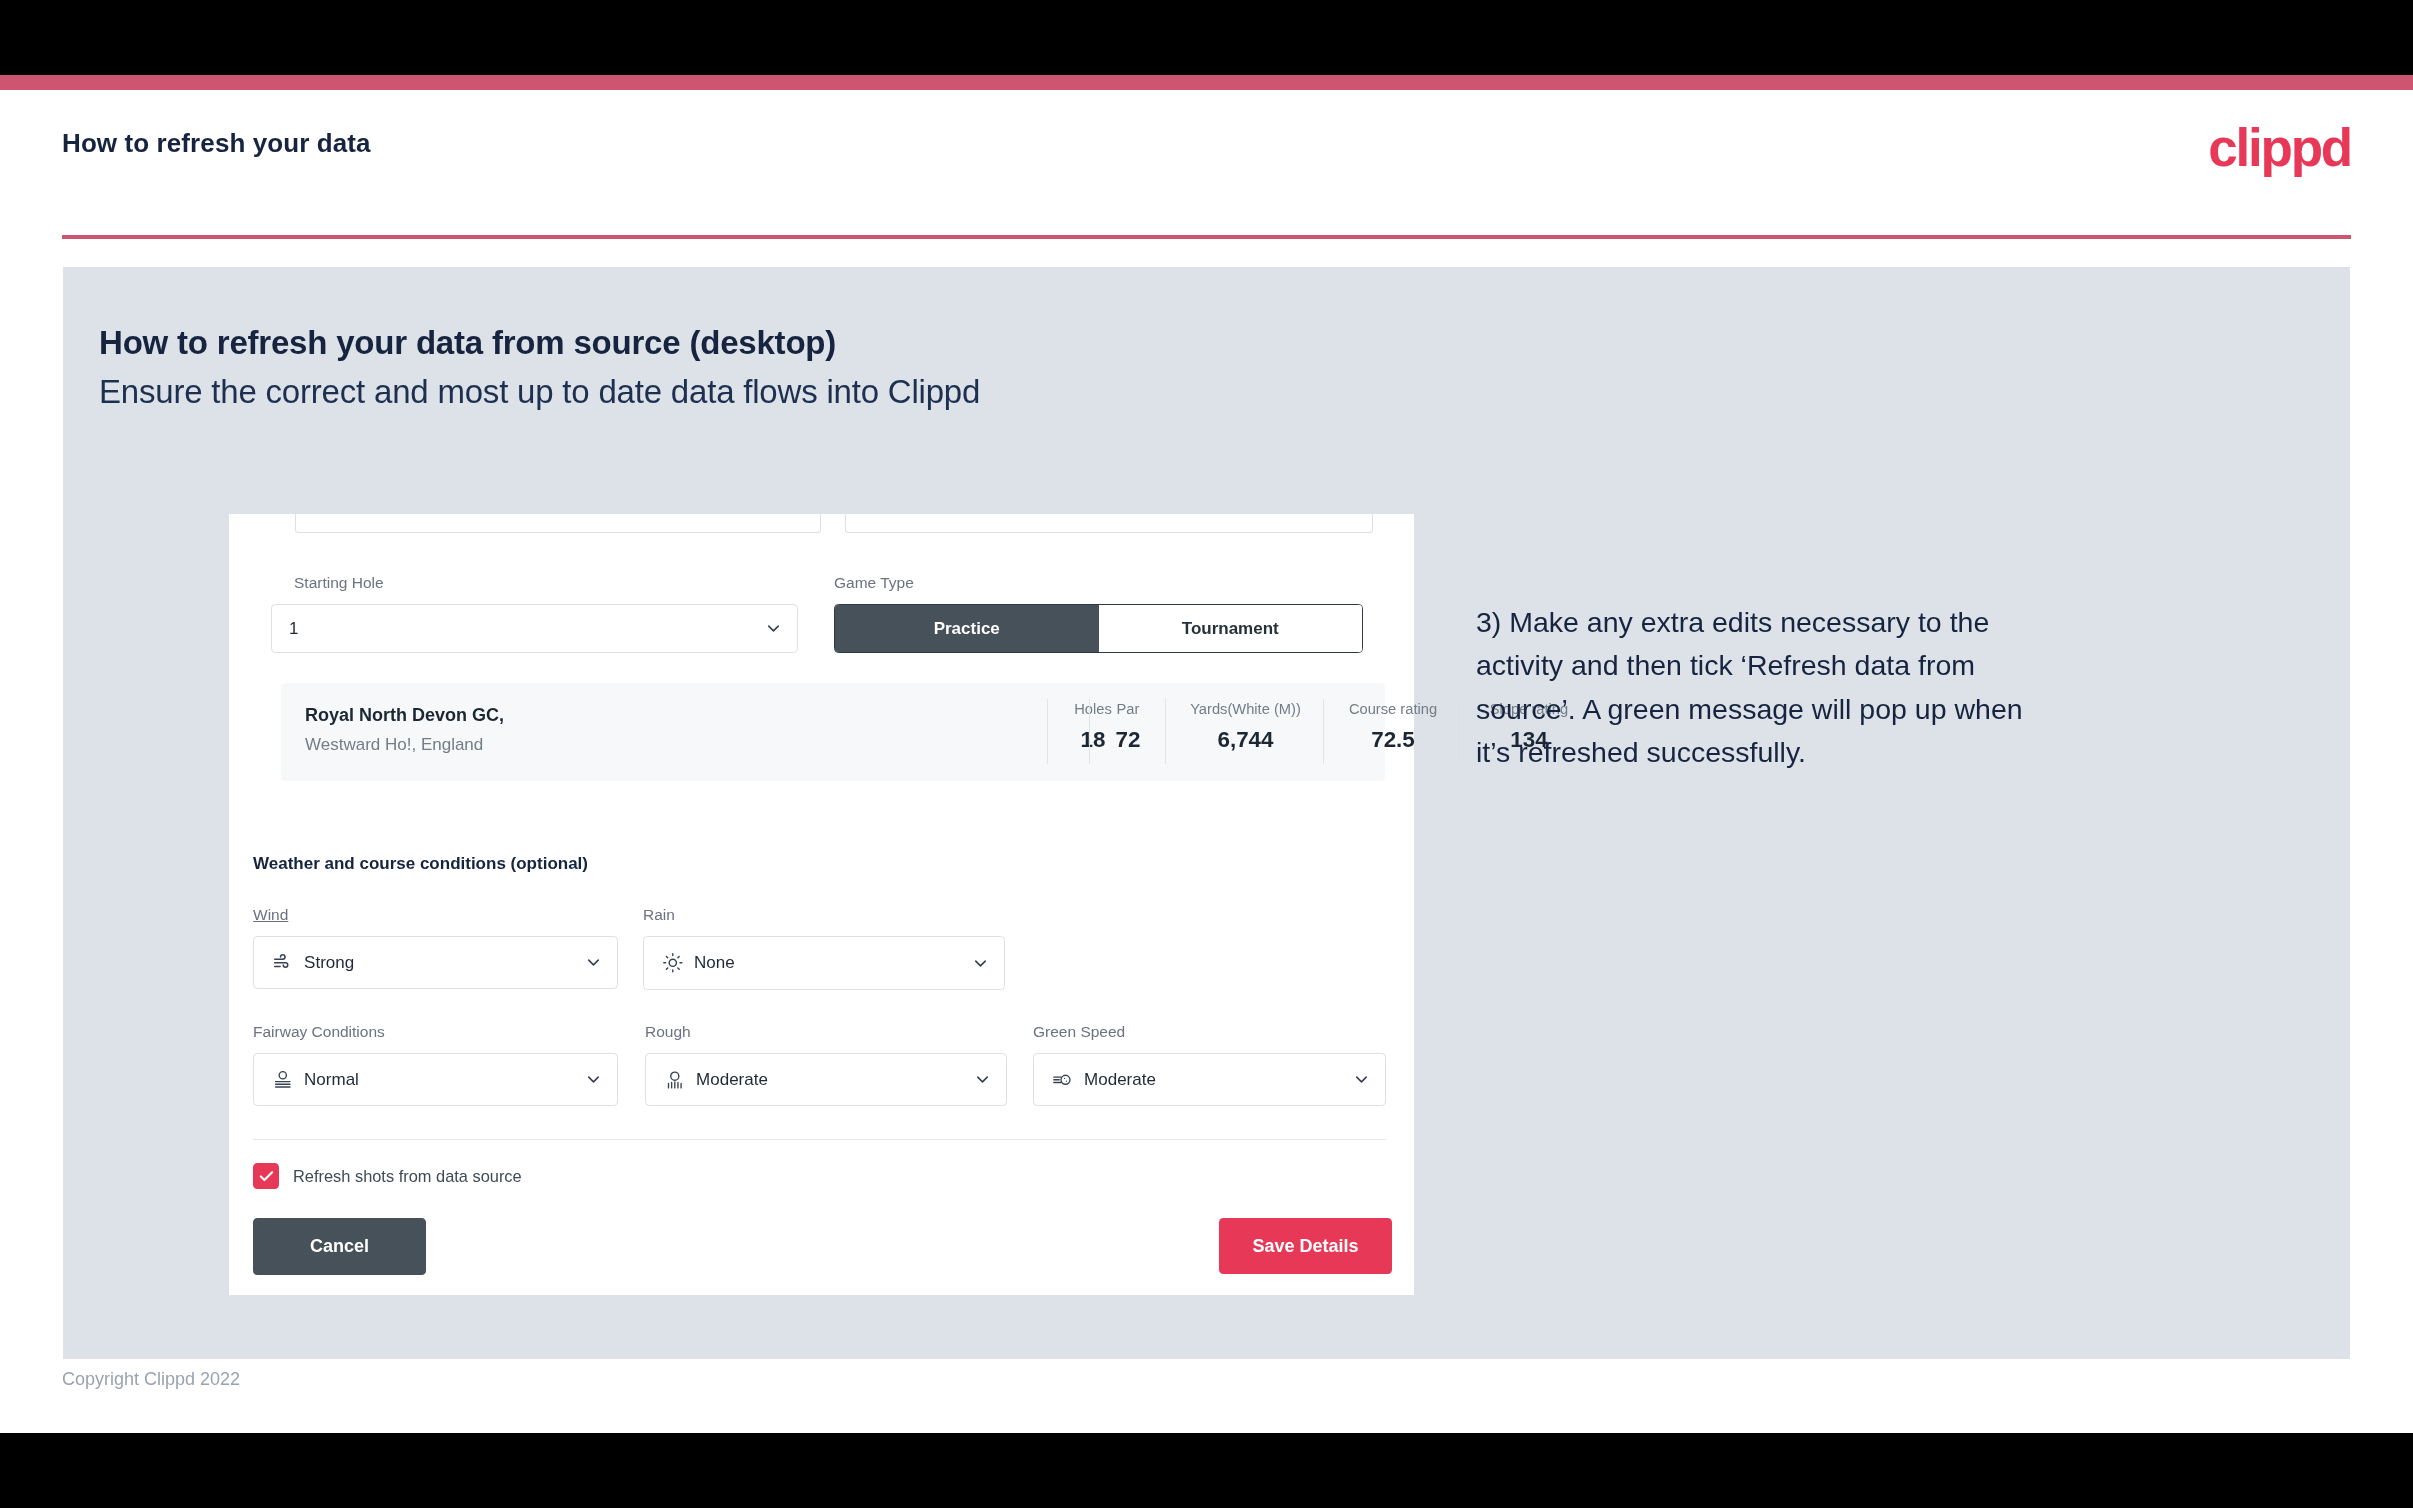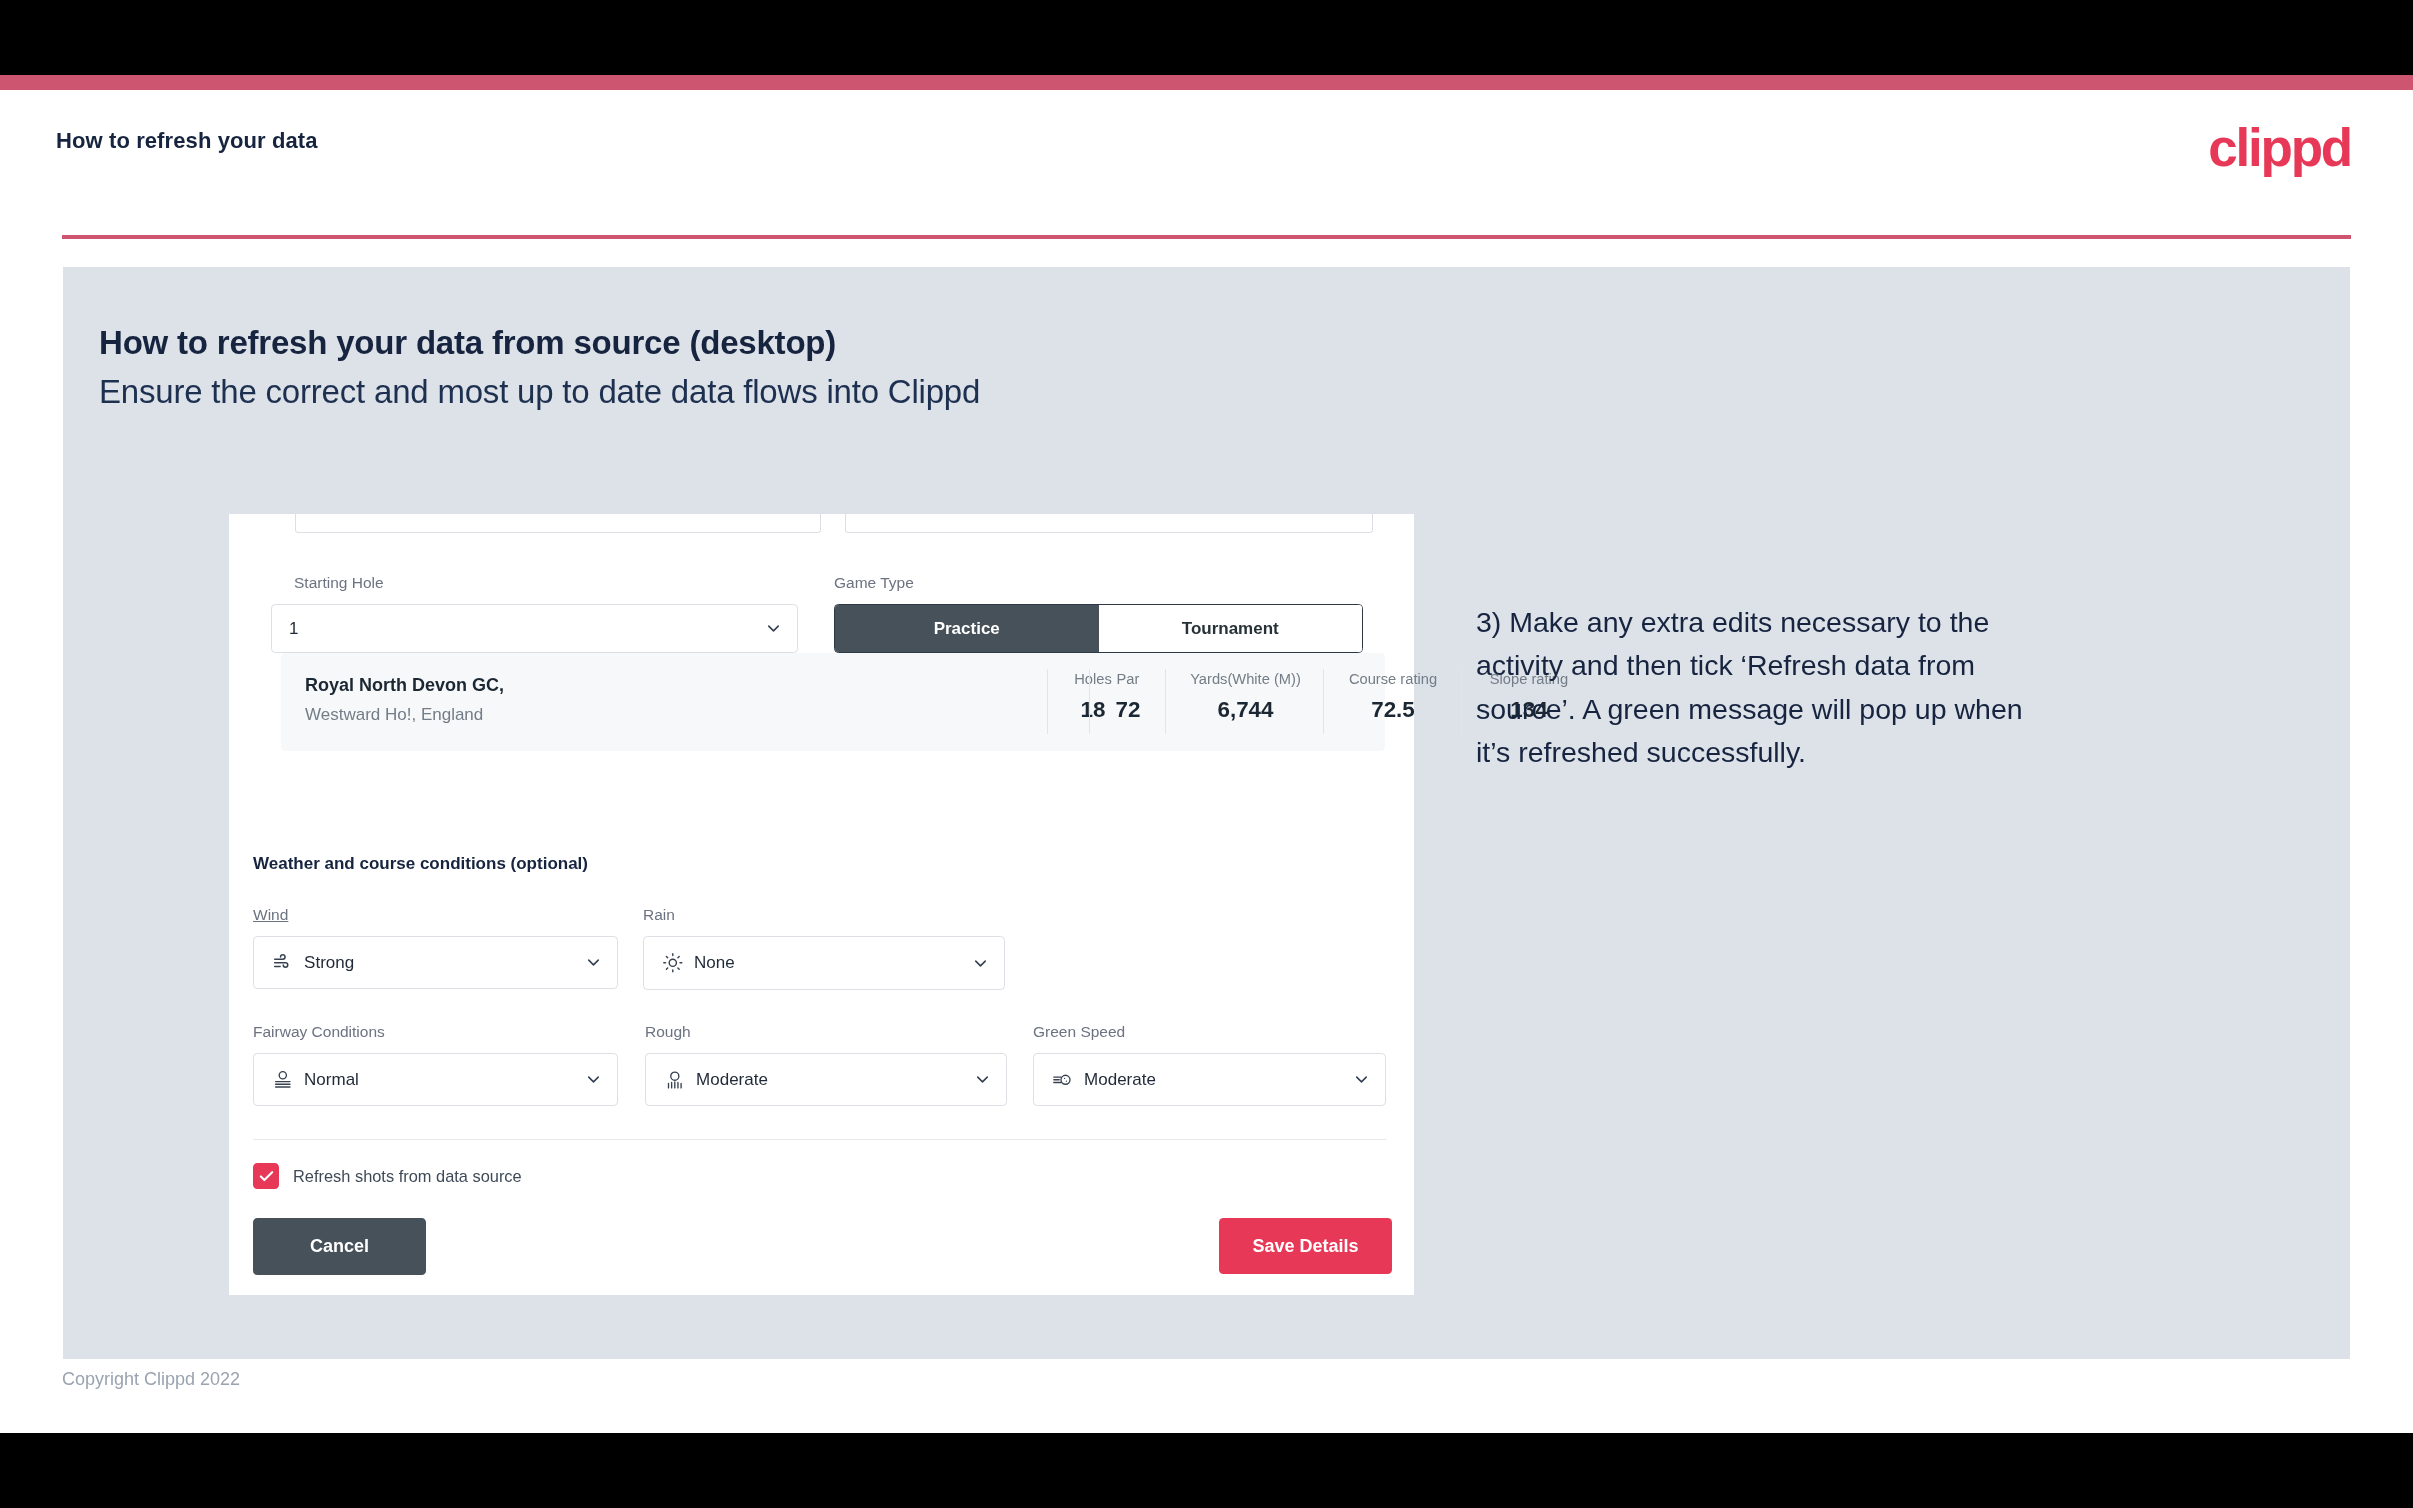--- a/index.html
+++ b/index.html
@@ -40,23 +40,23 @@
     position: absolute;
     left: 0; top: 90px;
     width: 2413px;
     height: 1343px;
     background: #ffffff;
   }
 
   
   .slide-header-title {
     position: absolute;
-    left: 56px;
+    left: 62px;
     top: 128px;
-    font-size: 22px;
+    font-size: 26px;
     font-weight: bold;
     color: #16243f;
     letter-spacing: 0.1px;
   }
   .logo {
     position: absolute;
     right: 62px;
     top: 121px;
     font-size: 53px;
     font-weight: bold;
@@ -207,21 +207,21 @@
     font-size: 17px;
     font-weight: bold;
   }
   .toggle-opt.active { background: #465159; color: #ffffff; }
   .toggle-opt.inactive { background: #ffffff; color: #263238; }
 
   
   .course-card {
     position: absolute;
     left: 281px;
-    top: 653px;
+    top: 683px;
     width: 1104px;
     height: 98px;
     background: #f7f8f9;
     border-radius: 4.3px;
     box-sizing: border-box;
   }
   .course-name {
     position: absolute;
     left: 24px;
     top: 22.4px;

